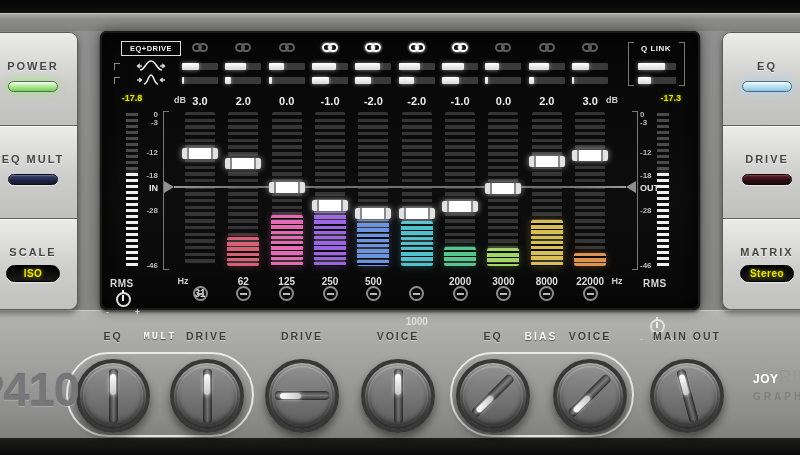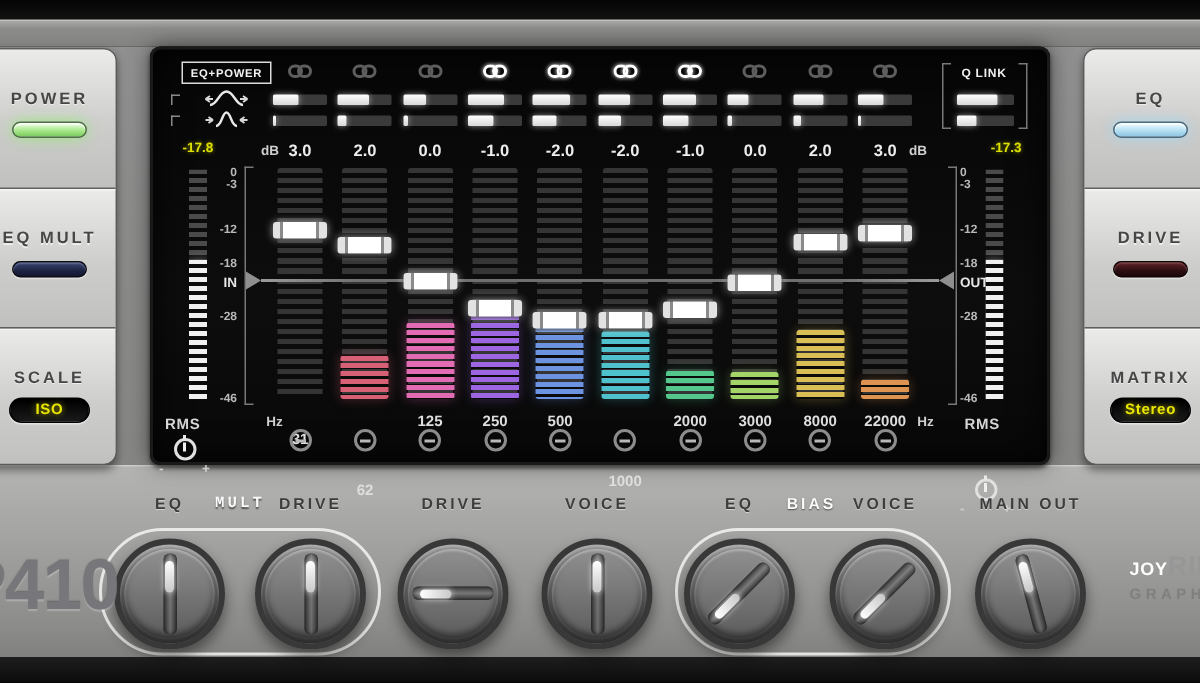--- a/index.html
+++ b/index.html
@@ -143,21 +143,21 @@
       </div>
       <div class="p-section">
         <div class="btn-label">MATRIX</div>
         <div class="pill">
           <span>Stereo</span>
         </div>
       </div>
     </div>
 
   <div id="display">
-      <div class="abs badge">EQ+POWER</div>
+      <div class="abs badge">EQ+DRIVE</div>
       <div class="abs corner-mark" style="left: 14px; top: 32px;"></div>
       <div class="abs corner-mark" style="left: 14px; top: 46px;"></div>
       <div class="abs" style="left: 36px; top: 27px; width: 30px; height: 15px;"><svg width="30" height="15" viewBox="0 0 30 15">
           <path d="M1 8 L6 8 M1 8 L4 6 M1 8 L4 10 M29 8 L24 8 M29 8 L26 6 M29 8 L26 10" stroke="#d8d8d8" stroke-width="1.3" fill="none"></path>
           <path d="M4 12 C9 12 10 3 15 3 C20 3 21 12 26 12" stroke="#e8e8e8" stroke-width="1.6" fill="none"></path>
         </svg></div>
       <div class="abs" style="left: 36px; top: 41px; width: 30px; height: 15px;"><svg width="30" height="15" viewBox="0 0 30 15">
           <path d="M1 8 L6 8 M6 8 L3 6 M6 8 L3 10 M29 8 L24 8 M24 8 L27 6 M24 8 L27 10" stroke="#d8d8d8" stroke-width="1.3" fill="none"></path>
           <path d="M8 12 C12 12 12 3 15 3 C18 3 18 12 22 12" stroke="#e8e8e8" stroke-width="1.6" fill="none"></path>
         </svg></div>
@@ -187,21 +187,21 @@
       </div>
       <div class="htrack" style="left: 125.35px; top: 32px; width: 36px;">
         <div class="hfill" style="width: 56%;"></div>
       </div>
       <div class="htrack" style="left: 125.35px; top: 46px; width: 36px;">
         <div class="hfill" style="width: 16%;"></div>
       </div>
       <div class="abs gain-val" style="left: 121.35px; top: 64px;">2.0</div>
       <div class="abs ladder" style="left: 128.35px; top: 81px;"></div>
       <div class="abs specbar" style="left: 127.35px; top: 206px; height: 29px; background: repeating-linear-gradient(rgb(215, 95, 118) 0px, rgb(215, 95, 118) 3.4px, rgba(0, 0, 0, 0) 3.4px, rgba(0, 0, 0, 0) 5.2px); box-shadow: rgba(215, 95, 118, 0.333) 0px 0px 8px;"></div>
-      <div class="abs freq-val" style="left: 117.35px; top: 245px; margin-top: 46px;">62</div>
+      <div class="abs freq-val" style="left: 117.35px; top: 245px;">62</div>
       <div class="abs bypass" style="left: 135.85px; top: 255px;">
         <i></i>
       </div>
       <div class="abs chain" style="left: 174.7px; top: 11px;">
         <div class="ring"></div>
         <div class="ring"></div>
       </div>
       <div class="htrack" style="left: 168.7px; top: 32px; width: 36px;">
         <div class="hfill" style="width: 42%;"></div>
       </div>

